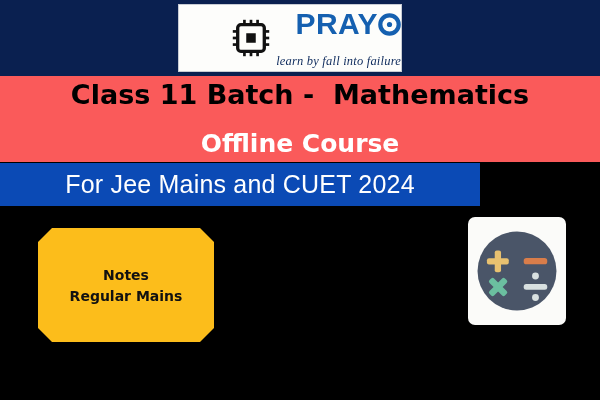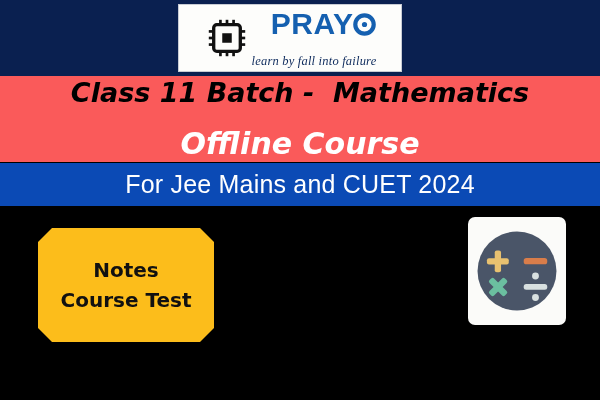--- a/index.html
+++ b/index.html
@@ -31,21 +31,21 @@
     position: absolute;
     left: 178px;
     top: 4px;
     width: 224px;
     height: 68px;
     background: #fdfdfb;
     border: 1px solid #c8ccd4;
     box-sizing: border-box;
     display: flex;
     align-items: center;
-    justify-content: center;
+    justify-content: flex-end;
   }
   .logo-inner {
     display: flex;
     align-items: center;
     gap: 6px;
     padding-left: 4px;
   }
   .chip-icon {
     width: 38px;
     height: 38px;
@@ -86,47 +86,46 @@
     position: absolute;
     left: 0;
     top: 76px;
     width: 600px;
     height: 86px;
     background: #fa5a5a;
     display: flex;
     flex-direction: column;
     align-items: center;
     justify-content: center;
-    font-style: italic;
   }
   .headline-1 {
     font-family: "DejaVu Sans", sans-serif;
     font-weight: bold;
     font-size: 27px;
     color: #000000;
     line-height: 1.05;
     white-space: pre;
     text-align: center;
   }
   .headline-2 {
     font-family: "DejaVu Sans", sans-serif;
     font-weight: bold;
-    font-size: 30px;
+    font-size: 25px;
     color: #ffffff;
     line-height: 1.05;
     margin-top: 21px;
     text-align: left;
   }
 
   
   .band-blue {
     position: absolute;
     left: 0;
     top: 163px;
-    width: 600px;
+    width: 480px;
     height: 43px;
     background: #0b4ab5;
     display: flex;
     align-items: center;
     justify-content: center;
   }
   .subline {
     font-family: "Liberation Sans", sans-serif;
     font-size: 25px;
     color: #ffffff;
@@ -146,21 +145,21 @@
     display: flex;
     flex-direction: column;
     align-items: center;
     justify-content: center;
     padding-top: 2px;
     box-sizing: border-box;
   }
   .octagon-line {
     font-family: "DejaVu Sans", sans-serif;
     font-weight: bold;
-    font-size: 20px;
+    font-size: 14px;
     color: #111111;
     line-height: 1.48;
     text-align: right;
   }
 
   
   .math-panel {
     position: absolute;
     left: 468px;
     top: 217px;
@@ -233,21 +232,21 @@
     <div class="headline-1">Class 11 Batch -  Mathematics</div>
     <div class="headline-2">Offline Course</div>
   </div>
 
   <div class="band-blue">
     <div class="subline">For Jee Mains and CUET 2024</div>
   </div>
 
   <div class="octagon">
     <div class="octagon-line">Notes</div>
-    <div class="octagon-line">Course Test</div>
+    <div class="octagon-line">Regular Mains</div>
   </div>
 
   <div class="math-panel">
     <svg class="math-svg" viewBox="0 0 100 100" aria-hidden="true">
       <circle cx="50" cy="50" r="47" fill="#4a5568"></circle>
 
       <g>
         <rect x="23.5" y="25.5" width="7.5" height="26" rx="2.4" fill="#e8c170"></rect>
         <rect x="14.2" y="34.8" width="26" height="7.5" rx="2.4" fill="#e8c170"></rect>
       </g>

